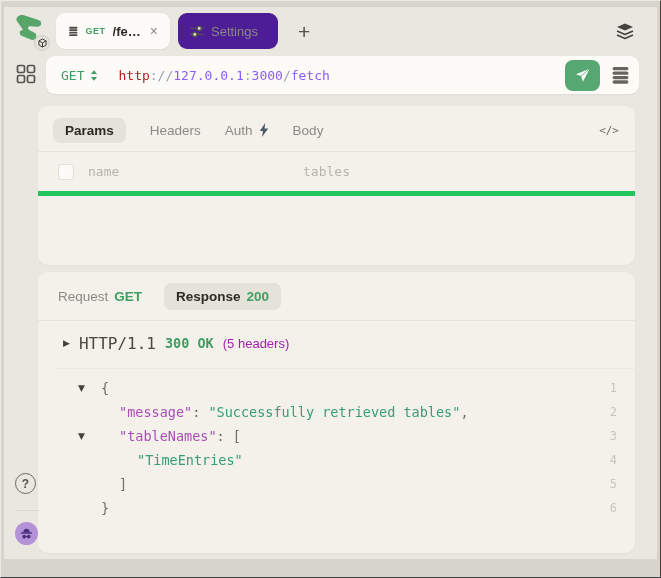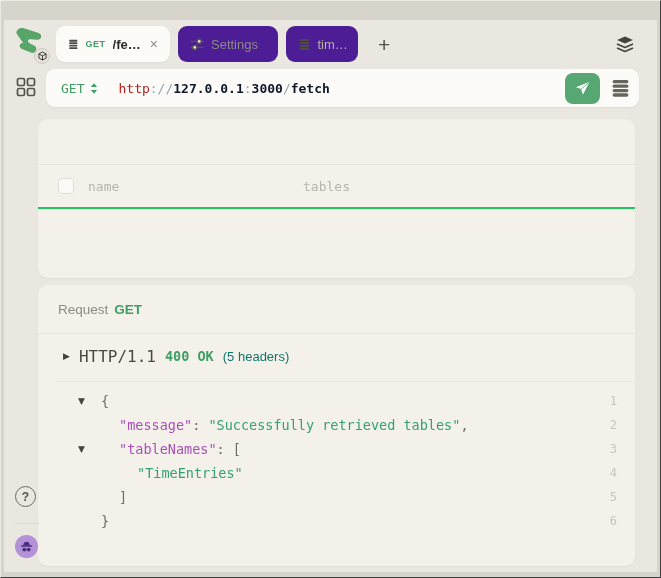--- a/index.html
+++ b/index.html
@@ -23,21 +23,21 @@
     width:17px; height:15px; background:#d7d4cc;
     border:1px solid; border-color:#f7f5f1 #4a4a45 #4a4a45 #f7f5f1;
     box-shadow: inset 1px 1px 0 #fff, inset -1px -1px 0 #8d8b83;
     display:flex; align-items:center; justify-content:center; cursor:pointer;
   }
   .wbtn.close { margin-left:3px; font-size:9px; font-weight:bold; color:#111; font-family:"DejaVu Sans",sans-serif; }
   .glyph-min { width:7px; height:2px; background:#111; margin-top:7px; margin-right:2px; }
   .glyph-max { width:9px; height:8px; border:1px solid #111; border-top:2px solid #111; }
 
   
-  .content { position:relative; height:552px; margin-top:16px; background:#e9e7e0; overflow:hidden; }
+  .content { position:relative; height:552px; margin-top:3px; background:#e9e7e0; overflow:hidden; }
 
   
   .logo { position:absolute; left:7px; top:4px; width:38px; height:38px; cursor:pointer; }
   .logo-badge {
     position:absolute; right:-1px; bottom:-2px; width:16px; height:16px; border-radius:50%;
     background:#e5e3db; border:1px solid #cfccc4; display:flex; align-items:center; justify-content:center;
   }
 
   
   .tabbar { position:absolute; left:52px; right:22px; top:5px; height:38px; display:flex; align-items:center; gap:8px; }
@@ -60,55 +60,55 @@
   .url-row { position:absolute; left:42px; right:18px; top:49px; height:38px; }
   .url-box {
     height:38px; background:#fcfbf8; border-radius:9px; display:flex; align-items:center;
     padding:0 9px 0 15px; box-shadow:0 1px 2px rgba(0,0,0,.05);
   }
   .method-select { display:flex; align-items:center; gap:6px; cursor:pointer; }
   .method-label { font-family:"DejaVu Sans Mono",monospace; font-size:13px; color:#3f9e63; }
   .url-text { margin-left:20px; font-family:"DejaVu Sans Mono",monospace; font-size:13px; cursor:text; }
   .u-scheme { color:#b91c1c; }
   .u-sep { color:#94a3b3; }
-  .u-host { color:#0f172a;font-weight:bold; }
+  .u-host { color:#8b5cf6; }
   .send-btn {
     margin-left:auto; width:35px; height:31px; border:none; border-radius:8px;
     background:#56a772; display:flex; align-items:center; justify-content:center; cursor:pointer;
   }
   .url-db { margin-left:11px; display:flex; cursor:pointer; }
 
   
   .panel { position:absolute; left:34px; right:22px; background:#f3f1ea; border-radius:10px; box-shadow:0 1px 2px rgba(0,0,0,.04); }
   .panel-req { top:99px; height:159px; }
   .panel-res { top:265px; height:281px; }
 
   .req-tabrow { position:absolute; top:9px; left:15px; right:16px; height:30px; display:flex; align-items:center; gap:24px; }
   .seg-pill { background:#e5e2da; border-radius:7px; padding:5px 12px; font-size:13.5px; font-weight:600; color:#2b2a25; cursor:pointer; }
   .seg-item { font-size:13.5px; color:#8b8a84; cursor:pointer; display:flex; align-items:center; gap:6px; }
   .code-toggle { margin-left:auto; font-family:"DejaVu Sans Mono",monospace; font-size:11px; color:#6e6c64; cursor:pointer; background:none; border:none; }
 
   .req-div { position:absolute; top:45px; left:0; right:0; border-top:1px solid #e7e4dc; }
-  .param-row { position:absolute; top:46px; left:0; right:0; height:44px; display:flex; align-items:center; padding-left:20px; border-bottom:2px solid #22c55e; }
+  .param-row { position:absolute; top:46px; left:0; right:0; height:44px; display:flex; align-items:center; padding-left:20px; border-bottom:5px solid #22c55e; }
   .checkbox { width:16px; height:16px; border:1px solid #e2dfd7; background:#fbfaf6; border-radius:4px; cursor:pointer; flex:none; }
   .ph { font-family:"DejaVu Sans Mono",monospace; font-size:13px; color:#b8b5ad; cursor:text; }
   .ph-name { margin-left:14px; width:215px; }
 
   .res-tabrow { position:absolute; top:9px; left:20px; right:16px; height:30px; display:flex; align-items:center; }
   .res-reqtab { display:flex; gap:6px; align-items:center; font-size:13.5px; color:#8b8a84; cursor:pointer; }
   .res-reqtab .m { color:#3f9e63; font-weight:600; }
   .res-restab { margin-left:22px; display:flex; gap:6px; align-items:center; background:#e5e2da; border-radius:7px; padding:6px 12px; font-size:13.5px; cursor:pointer; }
   .res-restab .t { color:#2b2a25; font-weight:600; }
   .res-restab .s { color:#3f9e63; font-weight:600; }
   .res-div1 { position:absolute; top:48px; left:0; right:0; border-top:1px solid #e7e4dc; }
   .status-row { position:absolute; top:58px; left:25px; height:26px; display:flex; align-items:center; gap:9px; }
   .tri { font-family:"DejaVu Sans",sans-serif; font-size:9px; color:#44423c; cursor:pointer; }
   .proto { font-family:"DejaVu Sans Mono",monospace; font-size:16px; color:#4a4840; }
   .stat-ok { font-family:"DejaVu Sans Mono",monospace; font-size:13.5px; font-weight:bold; color:#3f9e63; }
-  .hdr-note { font-size:13px; color:#0f766e; }
+  .hdr-note { font-size:13px; color:#a21caf; }
   .res-div2 { position:absolute; top:96px; left:18px; right:0; border-top:1px solid #edeae2; }
 
   .code-area { position:absolute; top:104px; left:0; right:0; bottom:6px; }
   .code-line { display:flex; align-items:center; height:24px; padding-left:40px; font-family:"DejaVu Sans Mono",monospace; font-size:13.5px; }
   .fold-arrow { width:23px; font-family:"DejaVu Sans",sans-serif; font-size:9px; color:#44423c; cursor:pointer; flex:none; }
   .line-num { margin-left:auto; padding-right:18px; font-size:12px; color:#c8c5bc; }
   .tok-pun { color:#6e6c64; }
   .tok-key { color:#a84fb5; }
   .tok-str { color:#36a06e; }
 
@@ -159,31 +159,20 @@
         <span class="tab-close">×</span>
       </div>
       <div class="tab" style="width:100px">
         <svg width="14" height="13" viewBox="0 0 14 13" stroke="#55534d" stroke-width="1.4" fill="#e1ded7" stroke-linecap="round">
             <line x1="1" y1="3.4" x2="13" y2="3.4"></line>
             <circle cx="9.2" cy="3.4" r="2.1"></circle>
             <line x1="1" y1="9.4" x2="13" y2="9.4"></line>
             <circle cx="4.8" cy="9.4" r="2.1"></circle>
           </svg>
         <span class="tab-label">Settings</span>
-      </div>
-      <div class="tab" style="width:72px">
-        <svg width="13" height="13" viewBox="0 0 14 14">
-            <g fill="#4d4b45">
-              <rect x="1.5" y="0.8" width="11" height="2.4" rx="1.2"></rect>
-              <rect x="1.5" y="4.1" width="11" height="2.4" rx="1.2"></rect>
-              <rect x="1.5" y="7.4" width="11" height="2.4" rx="1.2"></rect>
-              <rect x="1.5" y="10.7" width="11" height="2.4" rx="1.2"></rect>
-            </g>
-          </svg>
-        <span class="tab-label faint">time_</span>
       </div>
       <button class="newtab-btn">+</button>
       <button class="layers-btn">
         <svg width="20" height="18" viewBox="0 0 20 18" fill="none" stroke="#45433d" stroke-width="1.6" stroke-linejoin="round">
             <path d="M10 1.5 L18 5 L10 8.5 L2 5 Z" fill="#45433d" stroke="none"></path>
             <path d="M2 9 L10 12.5 L18 9"></path>
             <path d="M2 13 L10 16.5 L18 13"></path>
           </svg>
       </button>
     </div>
@@ -220,40 +209,56 @@
                 <rect x="1.5" y="5.2" width="15" height="3.1" rx="1.55"></rect>
                 <rect x="1.5" y="9.4" width="15" height="3.1" rx="1.55"></rect>
                 <rect x="1.5" y="13.6" width="15" height="3.1" rx="1.55"></rect>
               </g>
             </svg>
         </span>
       </div>
     </div>
 
     <div class="panel panel-req">
+      <div class="req-tabrow">
+        <span class="seg-pill">Params</span>
+        <span class="seg-item">Headers</span>
+        <span class="seg-item">
+          <span>Auth</span>
+          <svg width="10" height="14" viewBox="0 0 10 14" fill="#4d5a6b">
+              <path d="M6.2 0 L0.8 8 H4 L3 14 L9.2 5.6 H5.6 Z"></path>
+            </svg>
+        </span>
+        <span class="seg-item">Body</span>
+        <button class="code-toggle">&lt;/&gt;</button>
+      </div>
       <div class="req-div"></div>
       <div class="param-row">
         <span class="checkbox"></span>
         <span class="ph ph-name">name</span>
         <span class="ph">tables</span>
       </div>
     </div>
 
     <div class="panel panel-res">
       <div class="res-tabrow">
         <span class="res-reqtab">
           <span>Request</span>
           <span class="m">GET</span>
         </span>
+        <span class="res-restab">
+          <span class="t">Response</span>
+          <span class="s">200</span>
+        </span>
       </div>
       <div class="res-div1"></div>
       <div class="status-row">
         <span class="tri">▶</span>
         <span class="proto">HTTP/1.1</span>
-        <span class="stat-ok">400 OK</span>
+        <span class="stat-ok">300 OK</span>
         <span class="hdr-note">(5 headers)</span>
       </div>
       <div class="res-div2"></div>
       <div class="code-area">
           <div class="code-line">
             <span class="fold-arrow">▼</span>
             <span style="padding-left: 0px;"><span class="tok-pun">{</span></span>
             <span class="line-num">1</span>
           </div>
           <div class="code-line">

